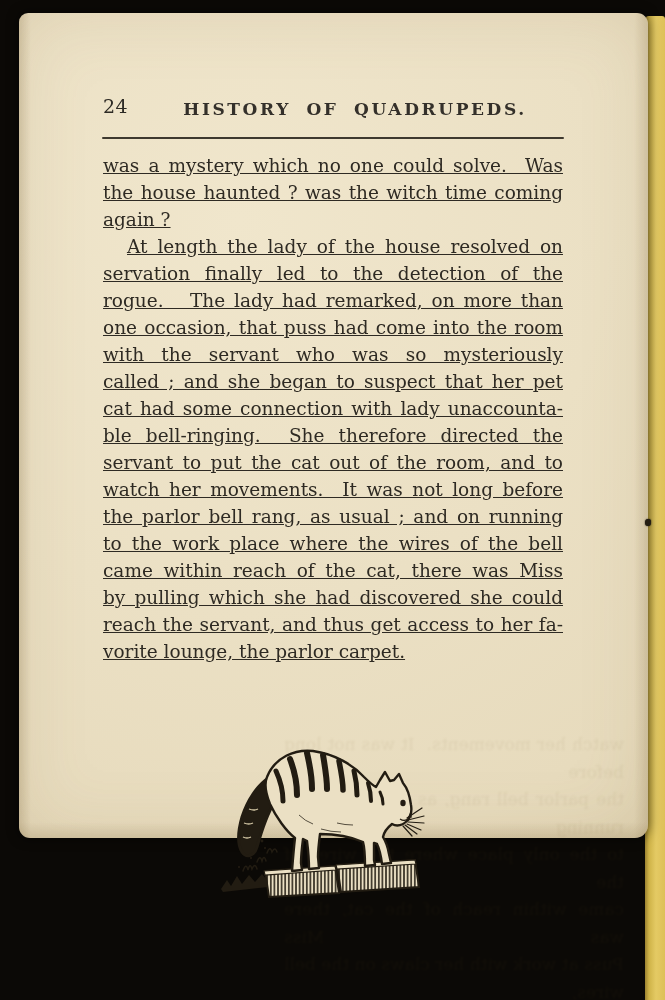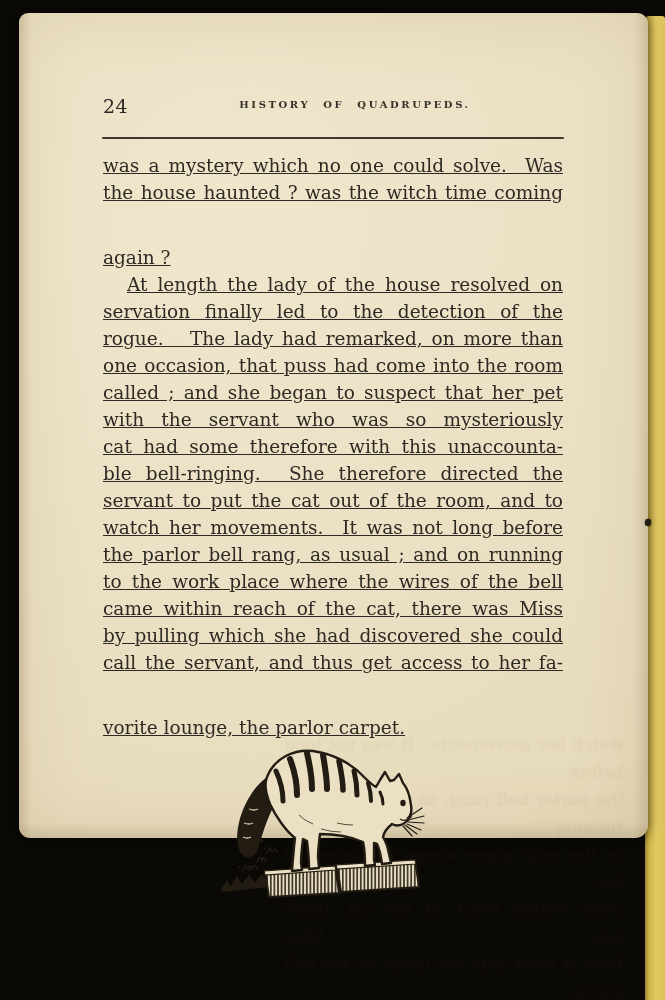--- a/index.html
+++ b/index.html
@@ -26,26 +26,26 @@
     border-radius:9px 11px 13px 11px;
     box-shadow:0 0 12px rgba(0,0,0,.65), inset 0 0 70px rgba(140,115,68,.15);
   }
   .content{position:absolute;left:84px;top:84px;width:460px;}
   .header-row{position:relative;height:20px;}
   .page-number{
     position:absolute;left:0;top:-2px;font-size:19px;color:#2d2a24;letter-spacing:.5px;
   }
   .running-head{
     position:absolute;left:44px;right:0;top:2px;text-align:center;
-    font-size:10px;font-weight:bold;letter-spacing:2.6px;word-spacing:7px;color:#34302a;
+    font-size:17px;font-weight:bold;letter-spacing:2.6px;word-spacing:7px;color:#34302a;
   }
   .rule{margin-top:20px;height:2.2px;background:#3e392f;width:462px;margin-left:-1px;border-radius:1px;}
   .bodytext{margin-top:13px;color:#2e2a23;font-size:18.5px;line-height:27px;text-decoration:underline;}
   .ln{text-align:justify;text-align-last:justify;}
-  .ln.end{text-align:left;text-align-last:auto;margin-top:38px;}
+  .ln.end{text-align:left;text-align-last:auto;}
   .ln.indent{text-indent:24px;}
   
   .figure{position:absolute;left:196px;top:732px;width:210px;height:165px;}
   
   .ghost{
     position:absolute;left:265px;top:718px;width:340px;
     transform:scaleX(-1);opacity:.08;filter:blur(1.1px);
     color:#6b5526;font-size:17px;line-height:27.5px;text-align:justify;text-align-last:justify;
     pointer-events:none;
   }
@@ -73,31 +73,31 @@
       <div class="rule"></div>
 
       <div class="bodytext">
         <div class="ln">was a mystery which no one could solve.&nbsp; Was</div>
         <div class="ln">the house haunted ? was the witch time coming</div>
         <div class="ln end">again ?</div>
         <div class="ln indent">At length the lady of the house resolved on</div>
         <div class="ln">servation finally led to the detection of the</div>
         <div class="ln">rogue.&nbsp;&nbsp; The lady had remarked, on more than</div>
         <div class="ln">one occasion, that puss had come into the room</div>
+        <div class="ln">with the servant who was so mysteriously</div>
         <div class="ln">called ; and she began to suspect that her pet</div>
-        <div class="ln">with the servant who was so mysteriously</div>
-        <div class="ln">cat had some therefore with this unaccounta-</div>
+        <div class="ln">cat had some connection with lady unaccounta-</div>
         <div class="ln">ble bell-ringing.&nbsp; She therefore directed the</div>
         <div class="ln">servant to put the cat out of the room, and to</div>
         <div class="ln">watch her movements.&nbsp; It was not long before</div>
         <div class="ln">the parlor bell rang, as usual ; and on running</div>
         <div class="ln">to the work place where the wires of the bell</div>
         <div class="ln">came within reach of the cat, there was Miss</div>
         <div class="ln">by pulling which she had discovered she could</div>
-        <div class="ln">call the servant, and thus get access to her fa-</div>
+        <div class="ln">reach the servant, and thus get access to her fa-</div>
         <div class="ln end">vorite lounge, the parlor carpet.</div>
       </div>
     </div>
 
     <div class="ghost" aria-hidden="true">
       <div>watch her movements.&nbsp; It was not long before</div>
       <div>the parlor bell rang, as usual ; and on running</div>
       <div>to the only place where the wires of the bell</div>
       <div>came within reach of the cat, there was Miss</div>
       <div>Puss at work with her claws on the bell wires,</div>

